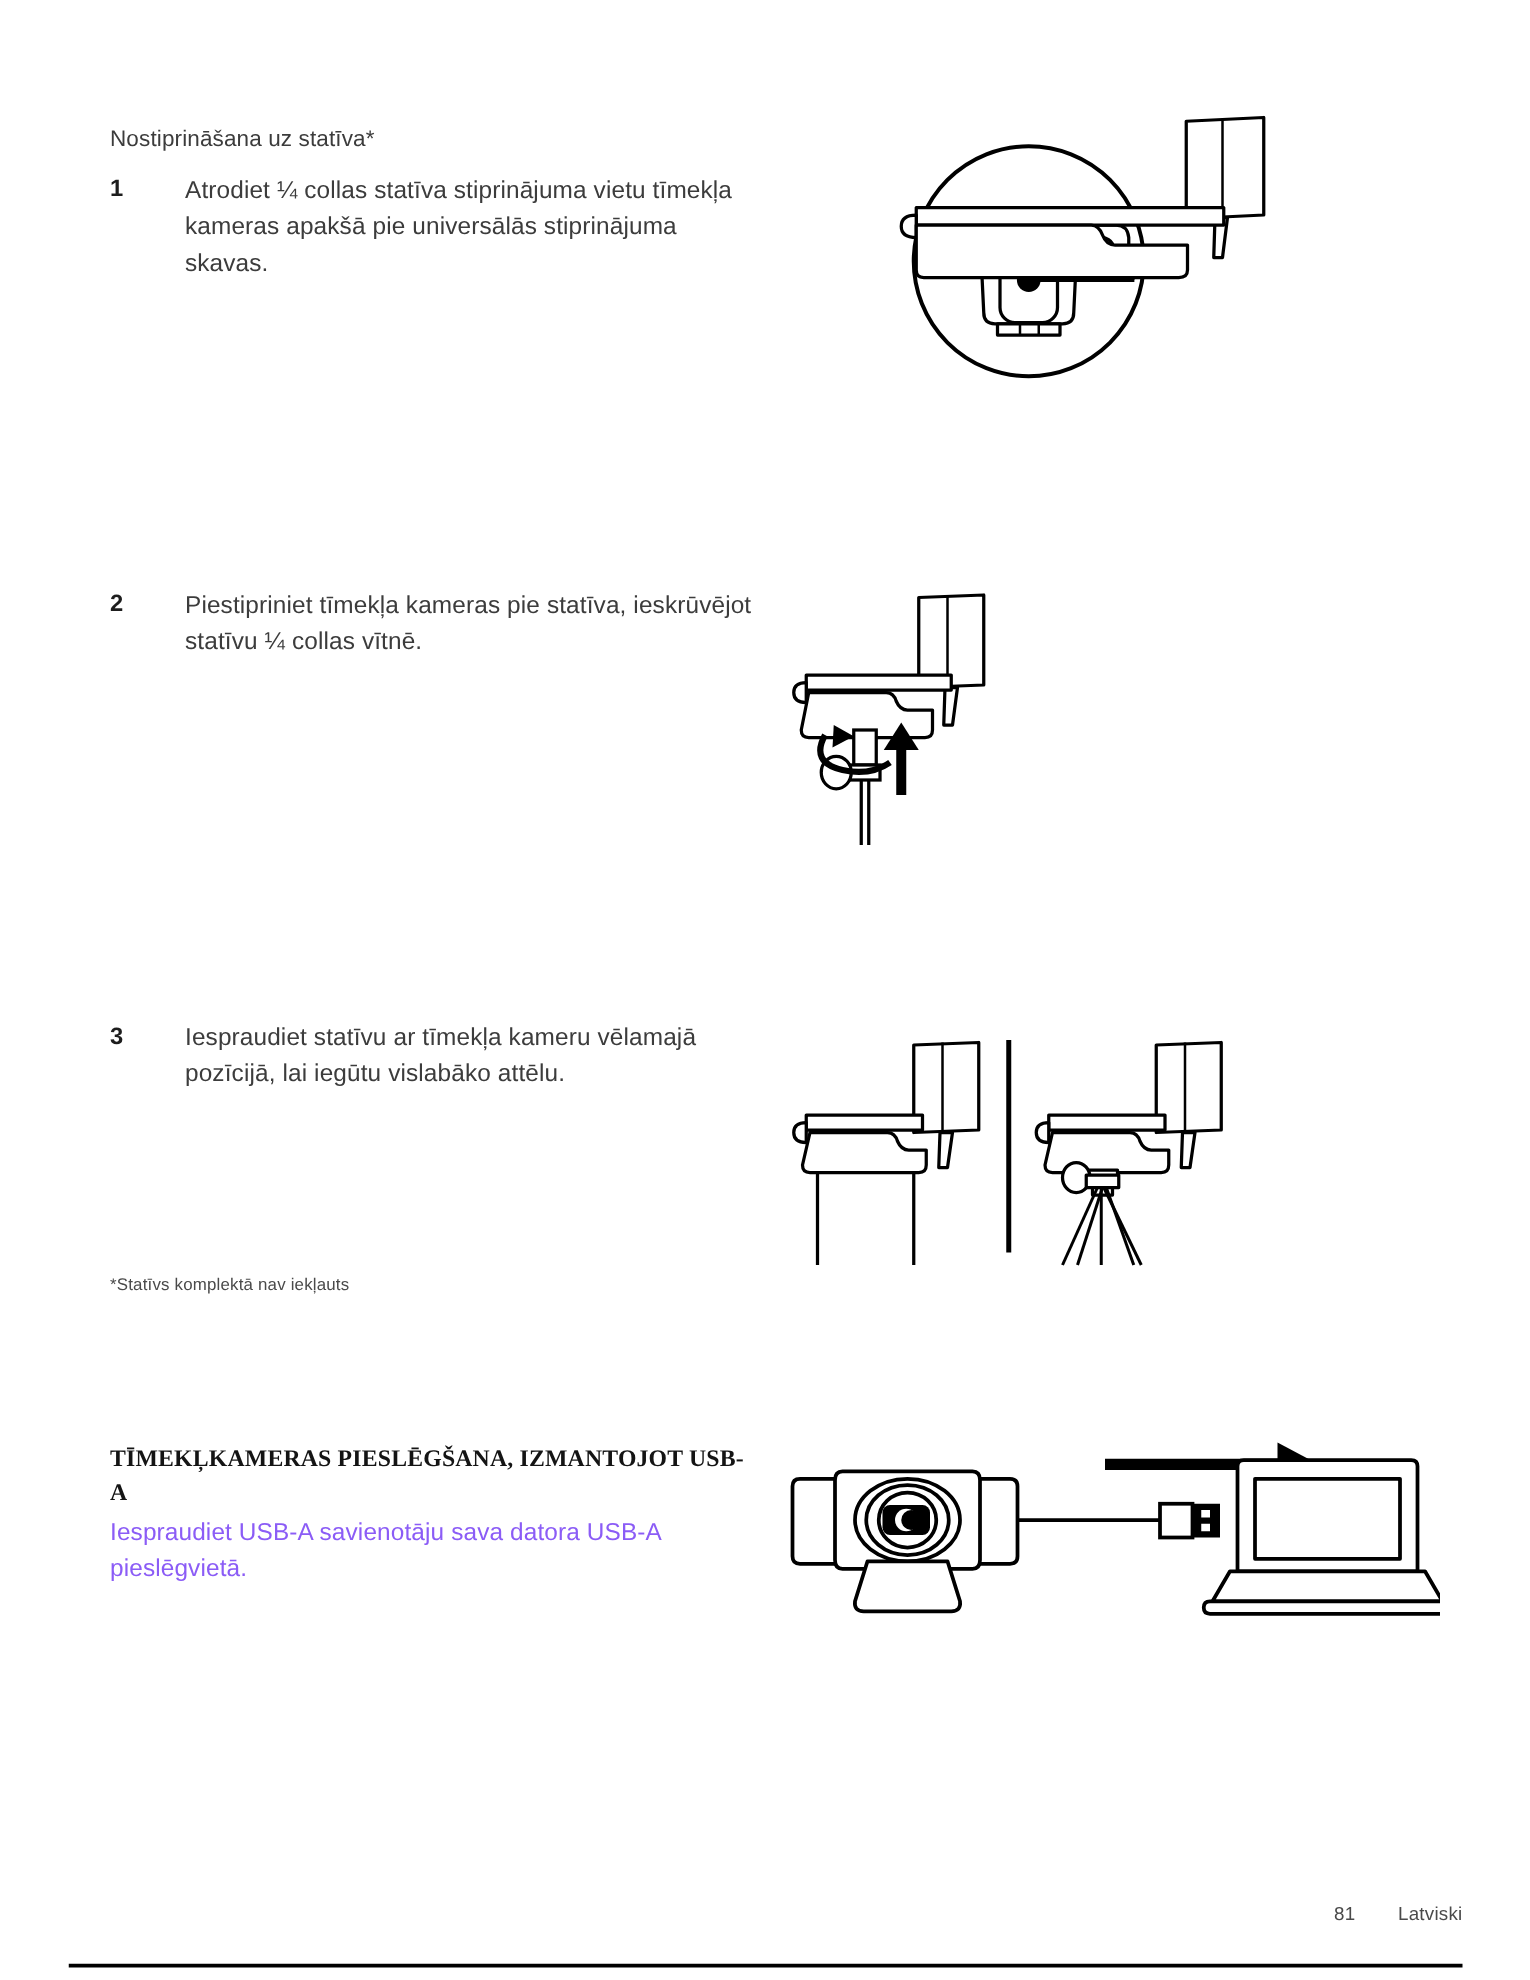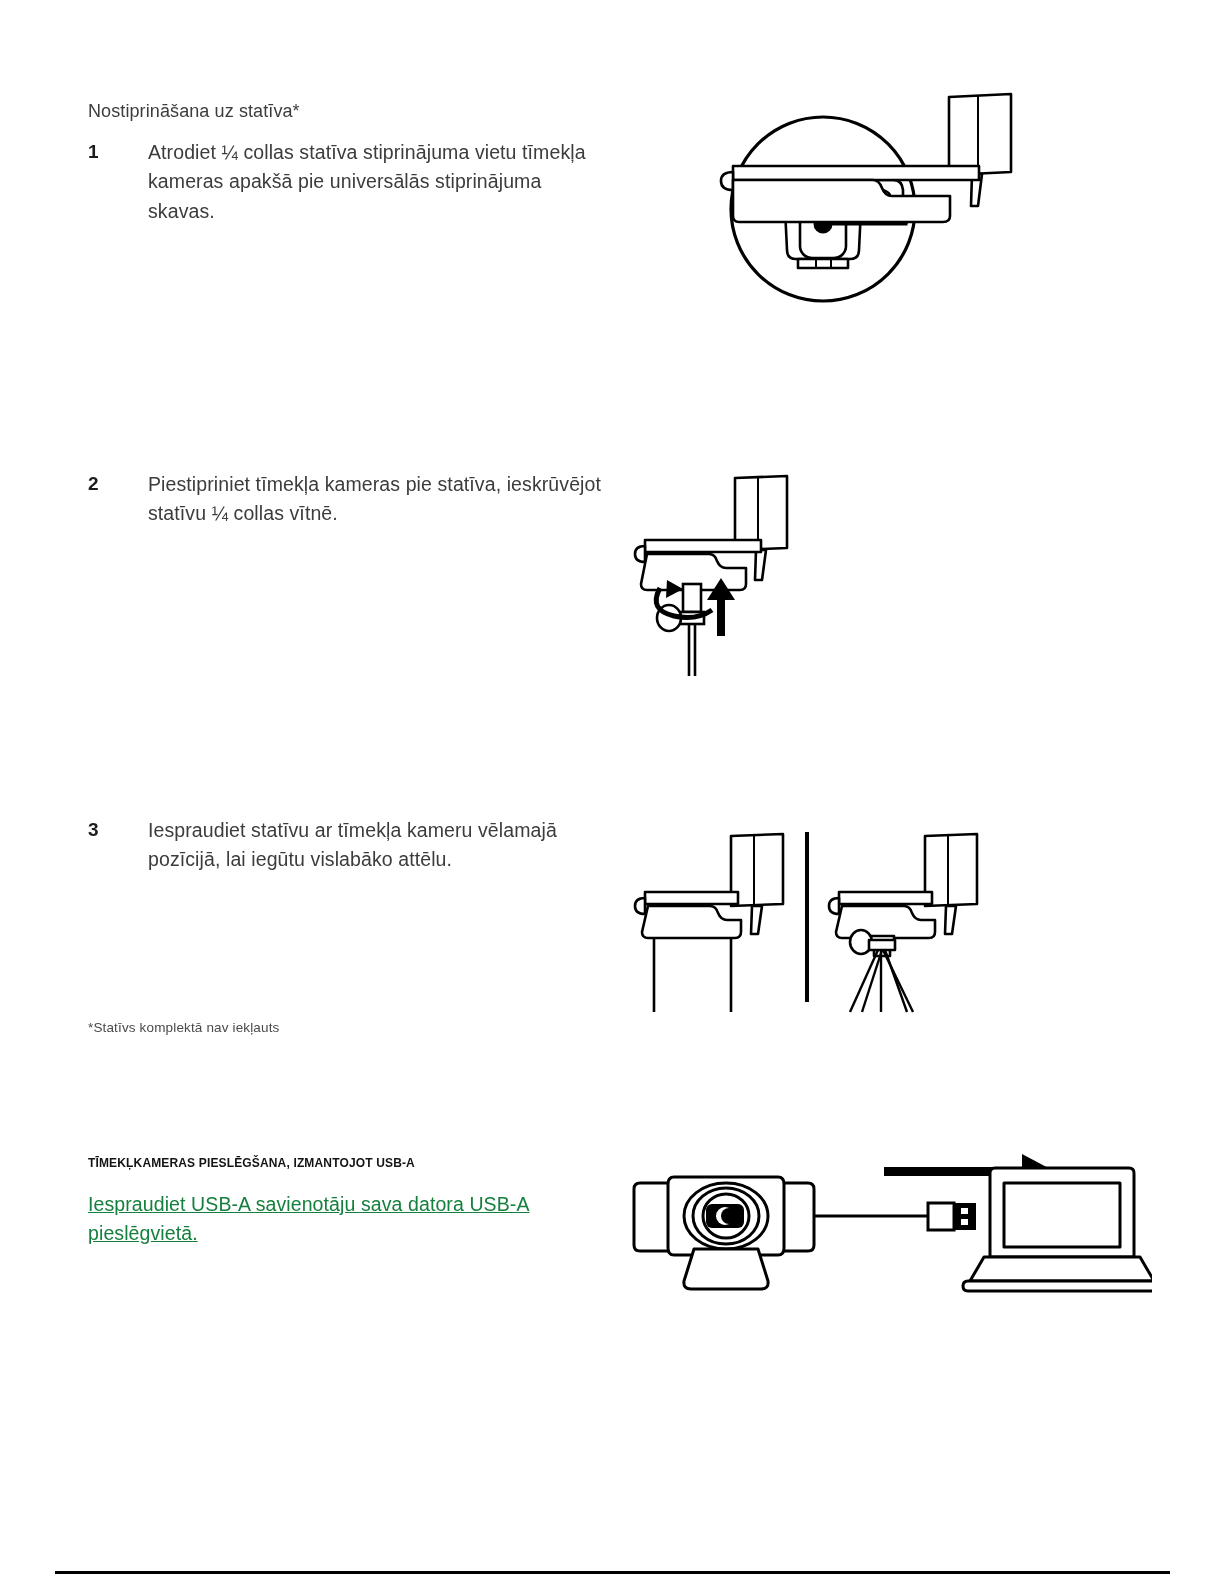--- a/index.html
+++ b/index.html
@@ -49,33 +49,33 @@
     margin-left: 36px;
   }
 
   .footnote {
     font-size: 13.5px;
     color: #4a4a4a;
     letter-spacing: .15px;
   }
 
   .usb-heading {
-    font-size: 12px;
+    font-size: 19px;
     font-weight: 700;
     color: #141414;
     letter-spacing: .15px;
     line-height: 1.4;
+    font-family: Liberation Serif, serif;
   }
   .usb-body {
-    margin-top: 18px;
+    margin-top: 4px;
     font-size: 19.5px;
     line-height: 1.5;
-    color: #15803d;
+    color: #8b5cf6;
     letter-spacing: .1px;
-    text-decoration: underline;
   }
 
   
   .footer {
     position: absolute;
     left: 0; right: 0;
     bottom: 44px;
     height: 22px;
   }
   .footer-inner {
@@ -292,15 +292,21 @@
 
       <g fill="#fff" stroke="#000" stroke-width="3" stroke-linejoin="round">
         <path d="M378,28 l0,84 l144,0 l0,-84 q0,-5 -5,-5 l-134,0 q-5,0 -5,5 z"></path>
         <rect x="392" y="38" width="116" height="64"></rect>
         <path d="M372,112 l156,0 l14,24 l-184,0 z"></path>
         <path d="M356,136 l190,0 q5,0 5,5 q0,5 -5,5 l-190,0 q-5,0 -5,-5 q0,-5 5,-5 z"></path>
       </g>
     </svg>
   </div>
 
+  <div class="footer">
+    <div class="footer-inner">
+      <span>81</span>
+      <span>Latviski</span>
+    </div>
+  </div>
   <div class="footer-rule"></div>
 
 </div>
 
 </body></html>

